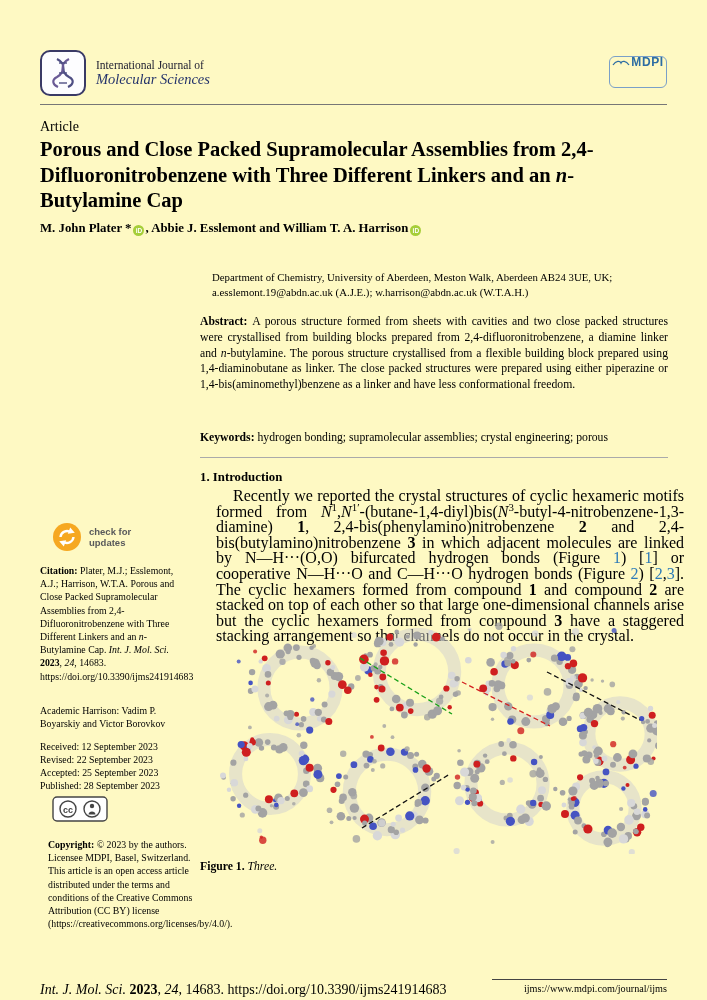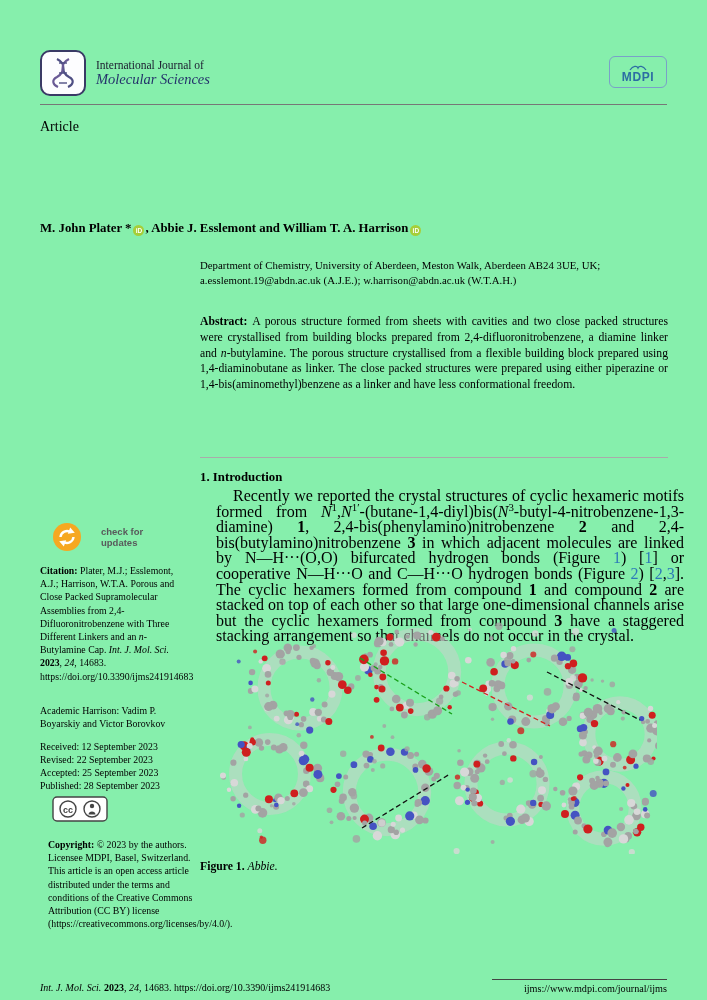--- a/index.html
+++ b/index.html
@@ -1,72 +1,72 @@
 <!DOCTYPE html>
 <html style="--mdpi-blue: #2d6da3; --journal-navy: #24336b; --link-blue: #2d7bb8; --orcid-green: #a6ce39; --badge-orange: #f6a821;"><head>
 <meta charset="utf-8">
 <style>
   html,body{margin:0;padding:0;background:#fff}
   *{box-sizing:border-box}
-  .page{position:relative;width:707px;height:1000px;background:#86efac;
+  .page{position:relative;width:707px;height:1000px;background:#fef9c3;
         font-family:"Liberation Serif",serif;color:#000;overflow:hidden}
   .abs{position:absolute}
 
   
   .rich-i{font-style:italic}
   .rich-b{font-weight:bold}
   .rich-sup{vertical-align:super;font-size:0.68em;line-height:0}
   .rich-link{color:var(--link-blue)}
 
   
   .masthead{left:40px;top:50px;width:627px;display:flex;justify-content:space-between;align-items:flex-start}
   .logo-block{display:flex;gap:10px;align-items:center}
   .logo-box{width:46px;height:46px;border:2.5px solid #3a3a66;border-radius:10px;
             display:flex;align-items:center;justify-content:center;background:#fdfdff}
   .jn-top{font-size:11.5px;color:#1a1a2e}
   .jn-bottom{font-size:14.5px;font-weight:normal;font-style:italic;color:var(--journal-navy)}
   .mdpi-logo{width:58px;height:32px;border:1.5px solid #7aa0c8;border-radius:6px;margin-top:6px;
-             display:flex;flex-direction:column;align-items:center;justify-content:center;gap:1px;cursor:pointer}
+             display:flex;flex-direction:row;align-items:flex-start;justify-content:center;gap:1px;cursor:pointer}
   .mdpi-logo span{font-size:12px;font-weight:bold;color:var(--mdpi-blue);letter-spacing:.6px;
                   font-family:"Liberation Sans",sans-serif;line-height:10px}
 
   .rule-top{left:40px;top:104px;width:627px;border-top:1.2px solid #777;height:0}
 
   .article-type{left:40px;top:119px;font-size:14px}
   .paper-title{left:40px;top:137px;width:632px;font-size:20.5px;font-weight:bold;line-height:25.5px}
   .authors{left:40px;top:221px;width:632px;font-size:12.8px;font-weight:bold}
   .orcid{display:inline-block;width:11px;height:11px;border-radius:50%;background:var(--orcid-green);
          color:#fff;font-size:6.5px;font-family:"Liberation Sans",sans-serif;font-style:normal;
          text-align:center;line-height:11px;vertical-align:-1px;margin:0 1px 0 2px;cursor:pointer}
 
   .affil-block{left:200px;top:258px;width:468px;font-size:10.8px;line-height:14.5px}
-  .affil-block p{margin:0}
+  .affil-block p{margin:12px}
   .corresp{white-space:pre-wrap}
 
   .abstract{left:200px;top:314px;width:468px;font-size:11.7px;line-height:15.8px;text-align:justify}
   .keywords{left:200px;top:431px;width:468px;font-size:11.7px}
   .kw-rule{left:200px;top:457px;width:468px;border-top:1px solid #aaa;height:0}
 
   .intro-h{left:200px;top:470px;font-size:12.8px;font-weight:bold}
   .intro-p{left:216px;top:488px;width:468px;font-size:16px;line-height:15.6px;text-align:justify;text-indent:17px}
 
   .figure{left:200px;top:622px;width:468px;height:236px;text-align:center}
   .fig-caption{left:200px;top:860px;font-size:11.7px}
 
   
-  .badge{left:52px;top:522px;display:flex;align-items:center;gap:19px;cursor:pointer}
+  .badge{left:52px;top:522px;display:flex;align-items:center;gap:7px;cursor:pointer}
   .badge-text{font-family:"Liberation Sans",sans-serif;font-size:9.5px;font-weight:bold;color:#58595b;line-height:11px}
   .citation{left:40px;top:564px;width:148px;font-size:9.8px;line-height:13.2px}
   .editors{left:40px;top:704px;width:148px;font-size:9.8px;line-height:13.2px}
   .dates{left:40px;top:740px;width:148px;font-size:9.8px;line-height:13px}
   .cc-badge{left:52px;top:796px;cursor:pointer}
   .copyright{left:40px;top:830px;width:148px;font-size:9.8px;line-height:13.2px}
 
   
-  .footer-left{left:40px;top:982px;font-size:10px}
+  .footer-left{left:40px;top:982px;font-size:14px}
   .footer-rule{left:492px;top:979px;width:175px;border-top:1px solid #444;height:0}
   .footer-right{left:492px;top:983px;width:175px;font-size:10.2px;text-align:right}
 </style>
 </head>
 <body>
 
 <div class="page">
 
   <div class="abs masthead">
     <div class="logo-block">
@@ -89,31 +89,33 @@
         <path d="M1,8 C4,3.5 8,3.5 9,6 C10,3.5 14,3.5 17,8" stroke="#2d6da3" stroke-width="1.3" fill="none"></path>
       </svg>
       <span>MDPI</span>
     </div>
   </div>
 
   <div class="abs rule-top"></div>
 
   <div class="abs article-type">Article</div>
 
+  <h1 class="abs paper-title" style="margin:0"><span>Porous and Close Packed Supramolecular Assemblies from 2,4-Difluoronitrobenzene with Three Different Linkers and an </span><span class="rich-i">n</span><span>-Butylamine Cap</span></h1>
 
   <div class="abs authors">
     <span>M. John Plater *</span><span class="orcid">iD</span><span>, Abbie J. Esslemont and William T. A. Harrison</span><span class="orcid">iD</span>
   </div>
 
   <div class="abs affil-block">
     <p>Department of Chemistry, University of Aberdeen, Meston Walk, Aberdeen AB24 3UE, UK; a.esslemont.19@abdn.ac.uk (A.J.E.); w.harrison@abdn.ac.uk (W.T.A.H.)</p>
   </div>
 
   <p class="abs abstract" style="margin:0"><span class="rich-b">Abstract: </span><span>A porous structure formed from sheets with cavities and two close packed structures were crystallised from building blocks prepared from 2,4-difluoronitrobenzene, a diamine linker and </span><span class="rich-i">n</span><span>-butylamine. The porous structure crystallised from a flexible building block prepared using 1,4-diaminobutane as linker. The close packed structures were prepared using either piperazine or 1,4-bis(aminomethyl)benzene as a linker and have less conformational freedom.</span></p>
 
+  <p class="abs keywords" style="margin:0"><span class="rich-b">Keywords: </span><span>hydrogen bonding; supramolecular assemblies; crystal engineering; porous</span></p>
   <div class="abs kw-rule"></div>
 
   <div class="abs badge">
     <svg width="30" height="30" viewBox="0 0 30 30">
       <circle cx="15" cy="15" r="14" fill="#f6a821"></circle>
       <path d="M8.5,15 a6.5,6.5 0 0 1 10.4,-4.6" stroke="#fff" stroke-width="2.4" fill="none"></path>
       <polygon points="18.2,5.6 22.8,10.8 15.8,11.8" fill="#fff"></polygon>
       <path d="M21.5,15 a6.5,6.5 0 0 1 -10.4,4.6" stroke="#fff" stroke-width="2.4" fill="none"></path>
       <polygon points="11.8,24.4 7.2,19.2 14.2,18.2" fill="#fff"></polygon>
     </svg>
@@ -615,19 +617,19 @@
         <circle cx="100.3" cy="77.5" r="2.2" fill="#4553c2" opacity="0.8"></circle>
         <circle cx="163.7" cy="42.2" r="2.0" fill="#a3a3a3" opacity="0.8"></circle>
         <circle cx="335.5" cy="69.9" r="3.8" fill="#a3a3a3" opacity="0.8"></circle>
         <line x1="148" y1="36" x2="240" y2="92" stroke="#18a018" stroke-width="1.3" stroke-dasharray="5,3"></line>
         <line x1="250" y1="60" x2="338" y2="104" stroke="#d42020" stroke-width="1.3" stroke-dasharray="5,3"></line>
         <line x1="335" y1="50" x2="428" y2="98" stroke="#111" stroke-width="1.3" stroke-dasharray="5,3"></line>
         <line x1="150" y1="206" x2="238" y2="152" stroke="#111" stroke-width="1.3" stroke-dasharray="5,3"></line>
       </svg>
   </div>
 
-  <p class="abs fig-caption" style="margin:0"><span class="rich-b">Figure 1. </span><span class="rich-i">Abbie.</span></p>
+  <p class="abs fig-caption" style="margin:0"><span class="rich-b">Figure 1. </span><span class="rich-i">Three.</span></p>
 
   <div class="abs footer-left"><span class="rich-i">Int. J. Mol. Sci. </span><span class="rich-b">2023</span><span>, </span><span class="rich-i">24</span><span>, 14683. https://doi.org/10.3390/ijms241914683</span></div>
   <div class="abs footer-rule"></div>
   <div class="abs footer-right">ijms://www.mdpi.com/journal/ijms</div>
 
 </div>
 
 </body></html>

